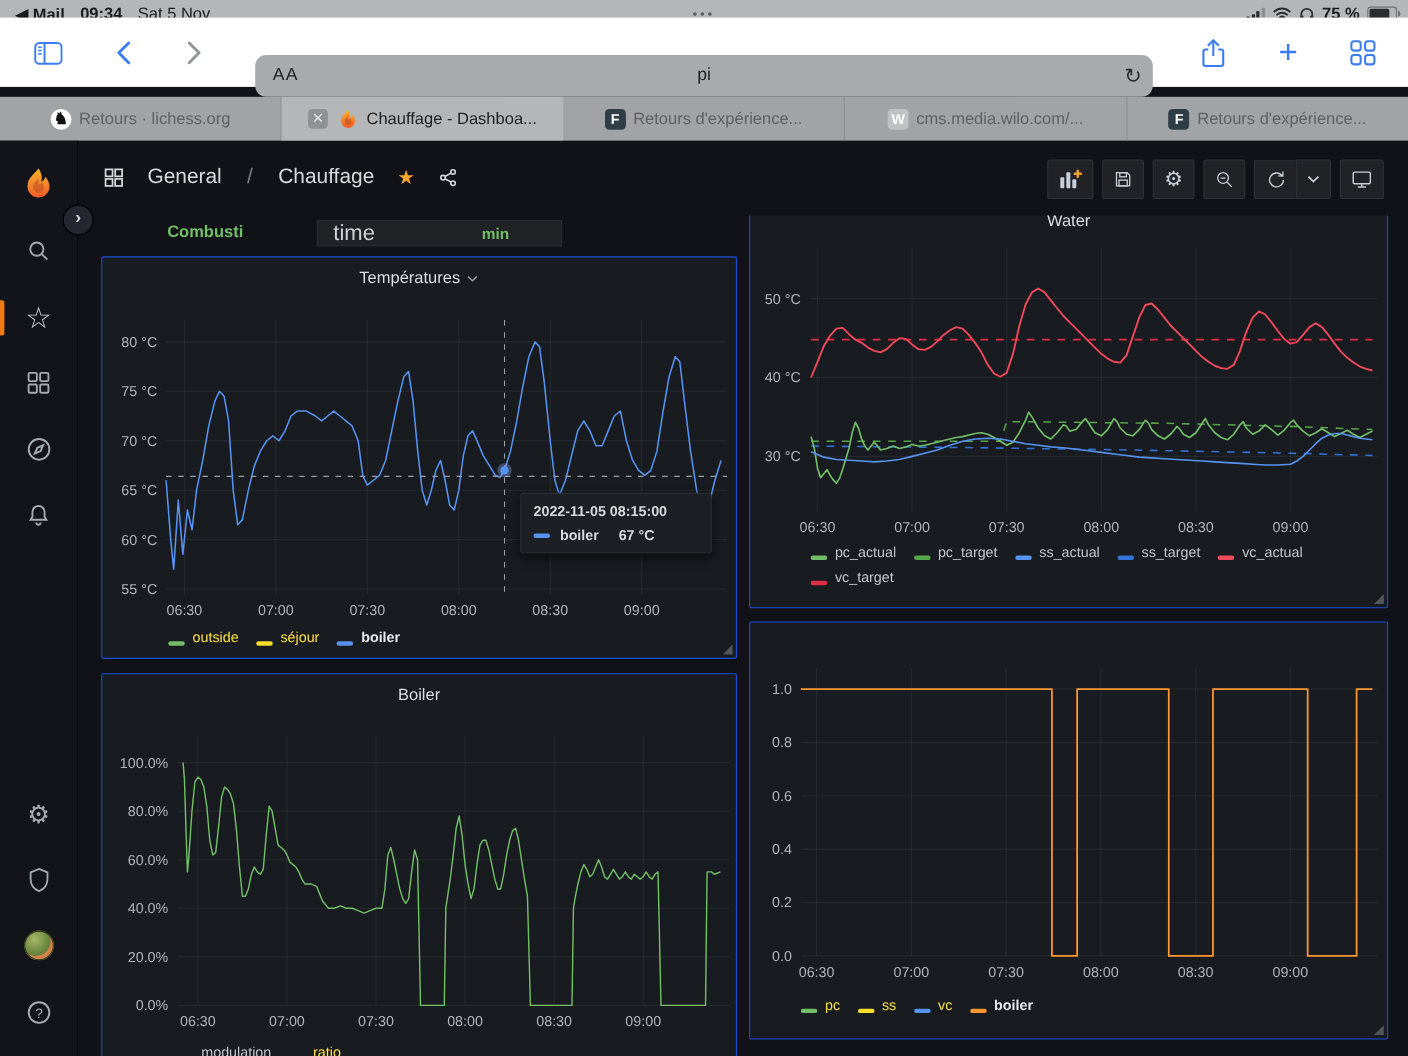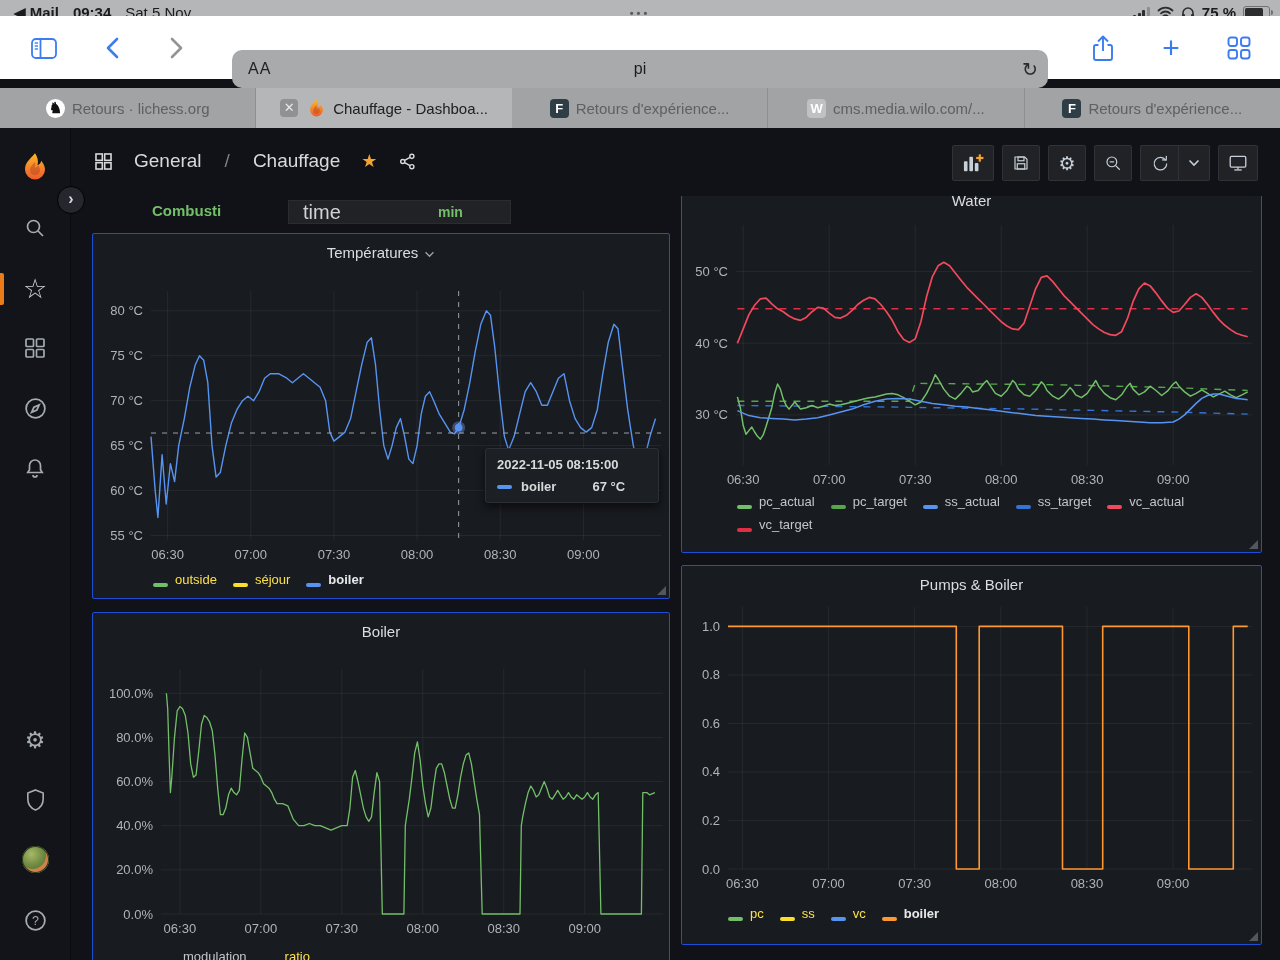--- a/index.html
+++ b/index.html
@@ -67,21 +67,21 @@
   .lg{display:inline-flex;align-items:flex-end;gap:7px;font-size:13px;color:#c2c6cc;}
   .lg i{width:15px;height:4px;border-radius:2px;display:inline-block;}
   .lg.dim{color:#fde047;}
   .lg.hot{color:#e8e9eb;font-weight:600;}
   .tick{font-size:13px;fill:#b0b4ba;font-family:"Liberation Sans",sans-serif;}
   .gtooltip{position:absolute;background:#1c1f24;border:1px solid #2c2f35;border-radius:3px;
             box-shadow:0 4px 10px rgba(0,0,0,.55);padding:8px 11px;z-index:5;}
   .gtooltip .tdate{color:#d8d9da;font-size:13px;font-weight:700;}
   .gtooltip .trow{display:flex;align-items:center;margin-top:7px;font-size:13px;color:#d8d9da;font-weight:700;}
   .gtooltip .trow i{width:15px;height:4px;border-radius:2px;background:#5794f2;margin-right:9px;}
-  .gtooltip .tval{margin-left:36px;}
+  .gtooltip .tval{margin-left:18px;}
   .resize{position:absolute;right:3px;bottom:3px;width:0;height:0;border-style:solid;border-width:0 0 9px 9px;
           border-color:transparent transparent #53565c transparent;}
 </style>
 </head>
 <body>
 
 <div class="statusbar">
   <div class="sb-left">
     <span>◀ Mail</span>
     <span>09:34</span>
@@ -376,21 +376,21 @@
           </span>
           <span class="lg dim">
             <i style="background:#FADE2A"></i>
             <span>séjour</span>
           </span>
           <span class="lg hot">
             <i style="background:#5794F2"></i>
             <span>boiler</span>
           </span>
         </div>
-      <div class="gtooltip" style="left:392px;top:214px;width:150px;">
+      <div class="gtooltip" style="left:380px;top:214px;width:150px;">
         <div class="tdate">2022-11-05 08:15:00</div>
         <div class="trow">
             <i></i>
             <span>boiler</span>
             <span class="tval">67 °C</span>
           </div>
       </div>
       <div class="resize"></div>
     </div>
 
@@ -486,21 +486,20 @@
             <span>modulation</span>
           </span>
           <span class="lg dim">
             <i style="background:#FADE2A"></i>
             <span>ratio</span>
           </span>
         </div>
     </div>
 
     <div class="panel" style="left:611px;top:369px;width:581px;height:380px;">
-      <div class="ptitle" style="top:10px;"><span>Pumps &amp; Boiler</span></div>
       <svg style="position:absolute;left:7px;top:36px;" width="566" height="300">
           <line x1="53.35616438356164" x2="53.35616438356164" y1="5" y2="267" stroke="rgba(204,204,220,0.08)"></line>
           <text x="53.35616438356164" y="286" text-anchor="middle" class="tick">06:30</text>
           <line x1="139.4931506849315" x2="139.4931506849315" y1="5" y2="267" stroke="rgba(204,204,220,0.08)"></line>
           <text x="139.4931506849315" y="286" text-anchor="middle" class="tick">07:00</text>
           <line x1="225.63013698630135" x2="225.63013698630135" y1="5" y2="267" stroke="rgba(204,204,220,0.08)"></line>
           <text x="225.63013698630135" y="286" text-anchor="middle" class="tick">07:30</text>
           <line x1="311.7671232876712" x2="311.7671232876712" y1="5" y2="267" stroke="rgba(204,204,220,0.08)"></line>
           <text x="311.7671232876712" y="286" text-anchor="middle" class="tick">08:00</text>
           <line x1="397.90410958904107" x2="397.90410958904107" y1="5" y2="267" stroke="rgba(204,204,220,0.08)"></line>

